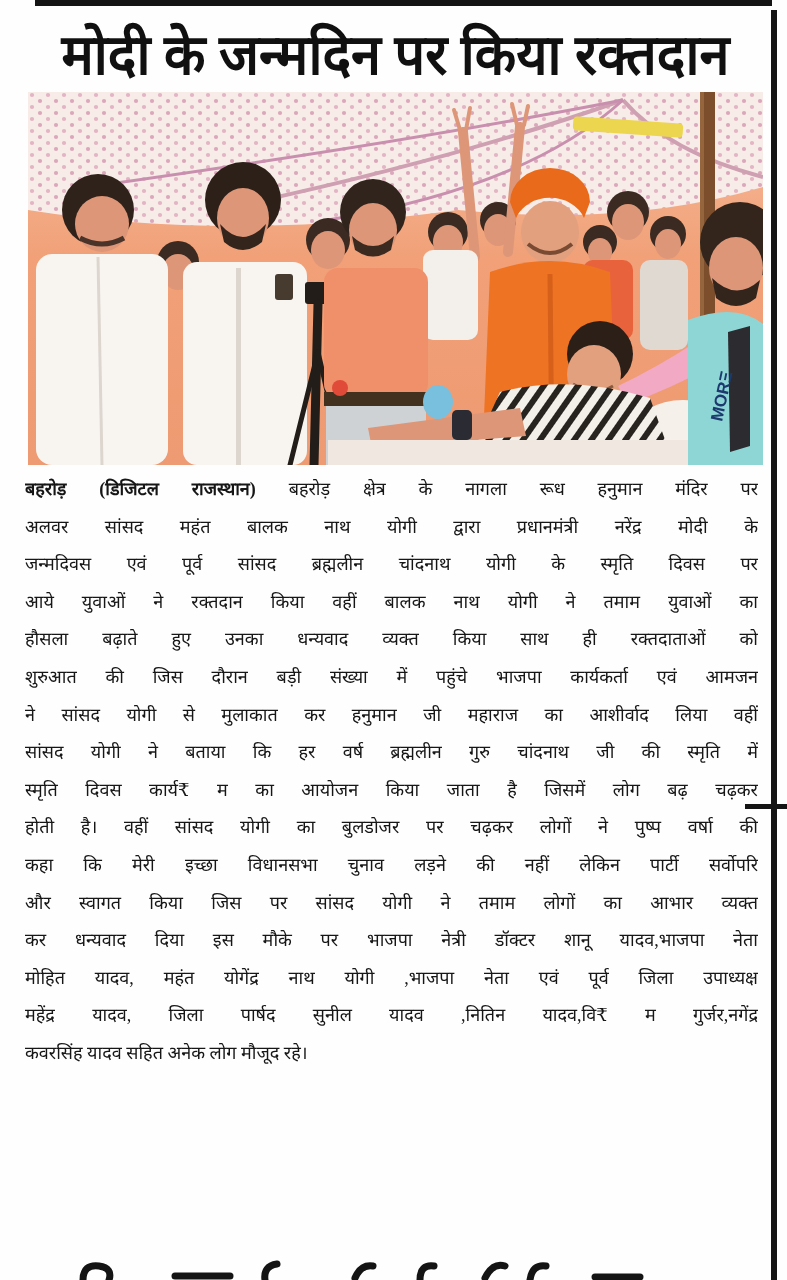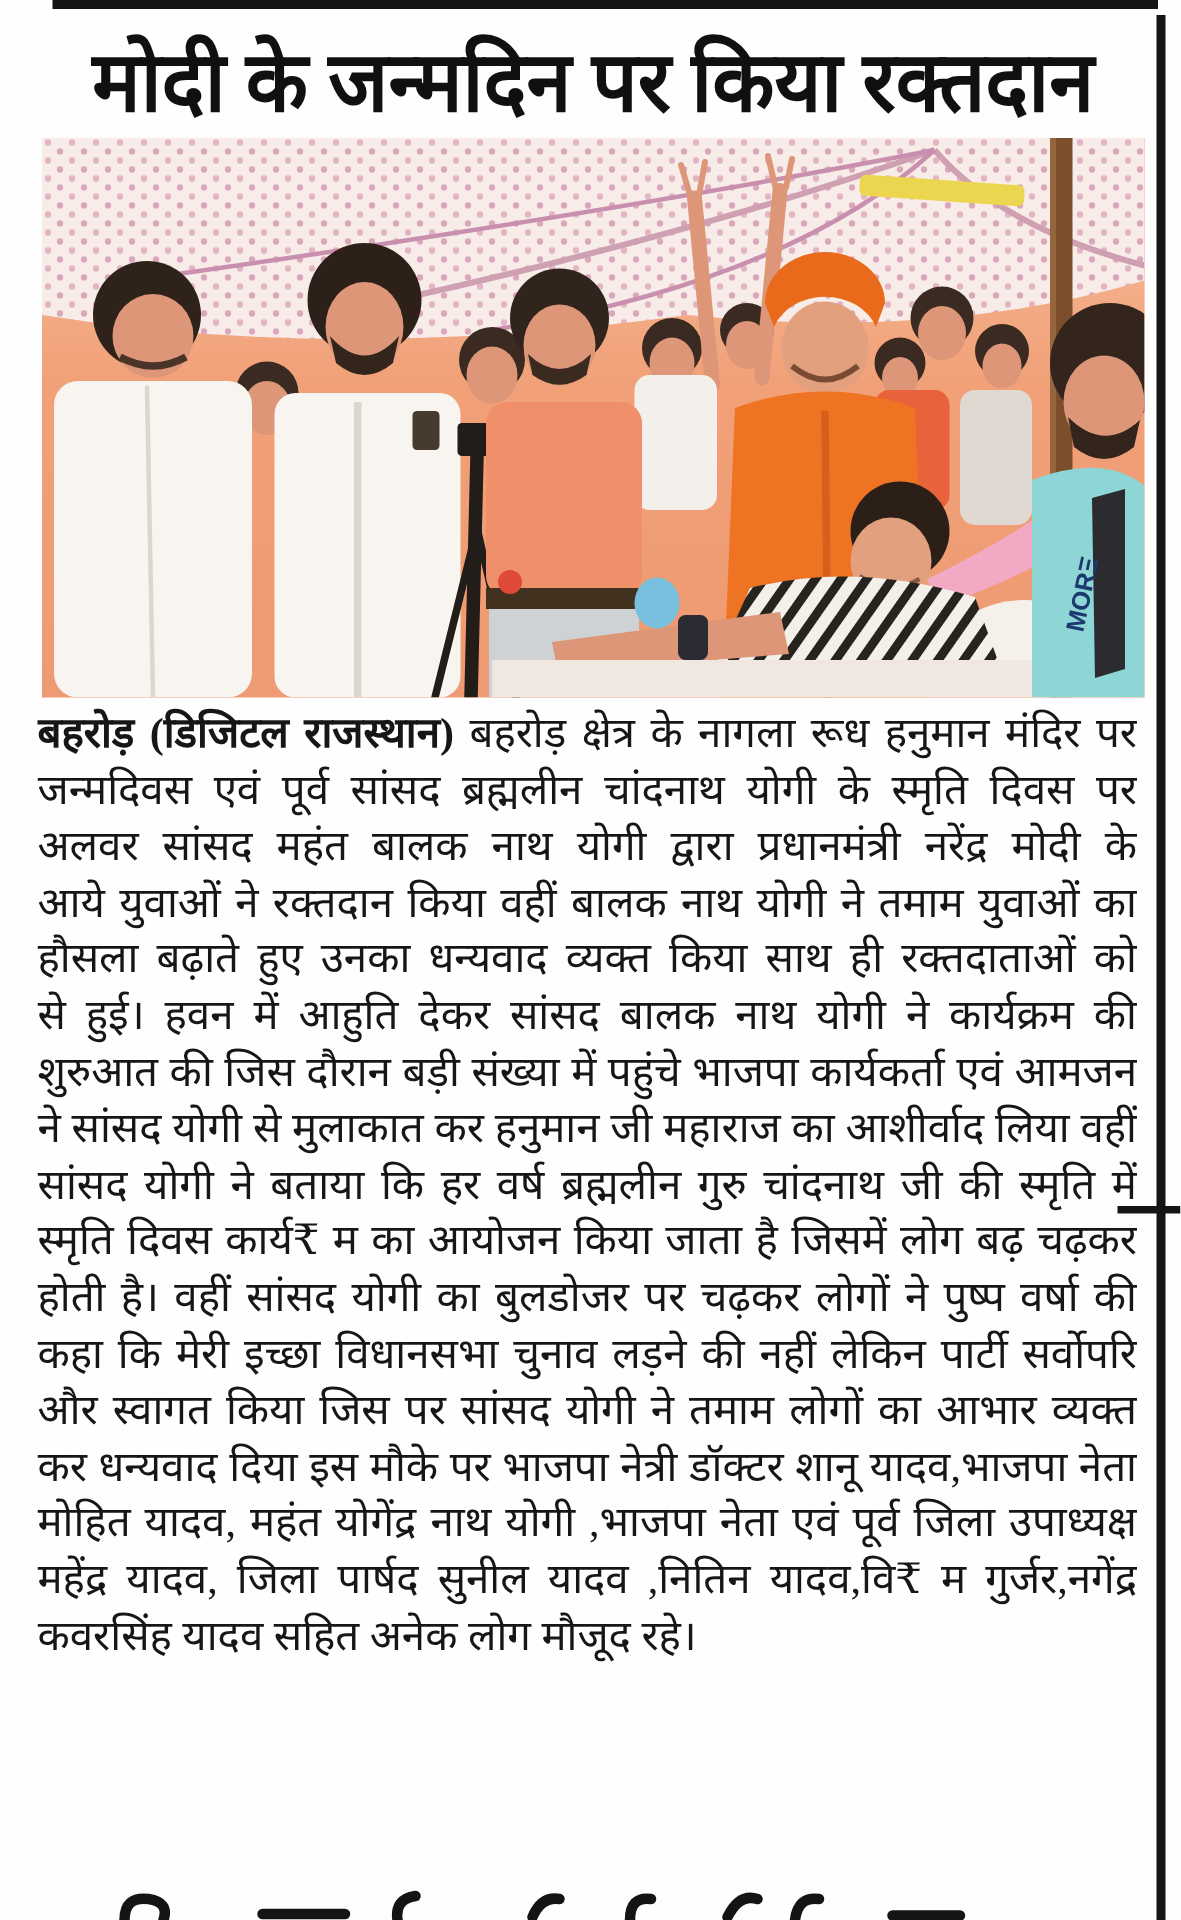--- a/index.html
+++ b/index.html
@@ -14,21 +14,21 @@
     position:absolute;left:28px;top:14px;width:735px;text-align:center;
     font-size:54px;font-weight:700;letter-spacing:0;color:#101010;
     transform:scaleY(1.04);transform-origin:top;white-space:nowrap;
   }
   .photo{
     position:absolute;left:28px;top:92px;width:735px;height:373px;overflow:hidden;background:#f2a57f;
   }
   .photo svg{display:block;}
   .article{
     position:absolute;left:25px;top:471px;width:733px;height:790px;overflow:hidden;
-    font-size:28px;color:#161616;
+    font-size:18px;color:#161616;
   }
   .article .line{
     height:37.6px;line-height:37.6px;white-space:nowrap;
     text-align:justify;text-align-last:justify;overflow:hidden;
   }
   .article .line.last{text-align-last:left;}
   .article .lead{font-weight:700;}
   .next-headline-crop{position:absolute;left:55px;top:1258px;width:600px;height:22px;overflow:hidden;}
 </style>
 </head>
@@ -173,25 +173,24 @@
         <path d="M684,186 q24,24 48,2 l-4,18 q-20,16 -40,0 Z" fill="#33251c"></path>
         <path d="M660,228 q48,-18 75,4 v141 h-75 Z" fill="#8ed6d6"></path>
         <path d="M700,240 l22,-6 v120 l-20,6 Z" fill="#2c2c30"></path>
         <text x="694" y="330" font-size="17" font-weight="bold" fill="#1d3a6e" transform="rotate(-78 694 330)" font-family="Liberation Sans, sans-serif">MORΞ</text>
       </g>
     </svg>
   </div>
 
   <div class="article">
       <div class="line"><span class="lead">बहरोड़ (डिजिटल राजस्थान)</span> बहरोड़ क्षेत्र के नागला रूध हनुमान मंदिर पर</div>
+      <div class="line">अलवर सांसद महंत बालक नाथ योगी द्वारा प्रधानमंत्री नरेंद्र मोदी के</div>
       <div class="line">जन्मदिवस एवं पूर्व सांसद ब्रह्मलीन चांदनाथ योगी के स्मृति दिवस पर</div>
-      <div class="line">अलवर सांसद महंत बालक नाथ योगी द्वारा प्रधानमंत्री नरेंद्र मोदी के</div>
       <div class="line">आये युवाओं ने रक्तदान किया वहीं बालक नाथ योगी ने तमाम युवाओं का</div>
       <div class="line">हौसला बढ़ाते हुए उनका धन्यवाद व्यक्त किया साथ ही रक्तदाताओं को</div>
-      <div class="line">से हुई। हवन में आहुति देकर सांसद बालक नाथ योगी ने कार्यक्रम की</div>
       <div class="line">शुरुआत की जिस दौरान बड़ी संख्या में पहुंचे भाजपा कार्यकर्ता एवं आमजन</div>
       <div class="line">ने सांसद योगी से मुलाकात कर हनुमान जी महाराज का आशीर्वाद लिया वहीं</div>
       <div class="line">सांसद योगी ने बताया कि हर वर्ष ब्रह्मलीन गुरु चांदनाथ जी की स्मृति में</div>
       <div class="line">स्मृति दिवस कार्य₹ म का आयोजन किया जाता है जिसमें लोग बढ़ चढ़कर</div>
       <div class="line">होती है। वहीं सांसद योगी का बुलडोजर पर चढ़कर लोगों ने पुष्प वर्षा की</div>
       <div class="line">कहा कि मेरी इच्छा विधानसभा चुनाव लड़ने की नहीं लेकिन पार्टी सर्वोपरि</div>
       <div class="line">और स्वागत किया जिस पर सांसद योगी ने तमाम लोगों का आभार व्यक्त</div>
       <div class="line">कर धन्यवाद दिया इस मौके पर भाजपा नेत्री डॉक्टर शानू यादव,भाजपा नेता</div>
       <div class="line">मोहित यादव, महंत योगेंद्र नाथ योगी ,भाजपा नेता एवं पूर्व जिला उपाध्यक्ष</div>
       <div class="line">महेंद्र यादव, जिला पार्षद सुनील यादव ,नितिन यादव,वि₹ म गुर्जर,नगेंद्र</div>

